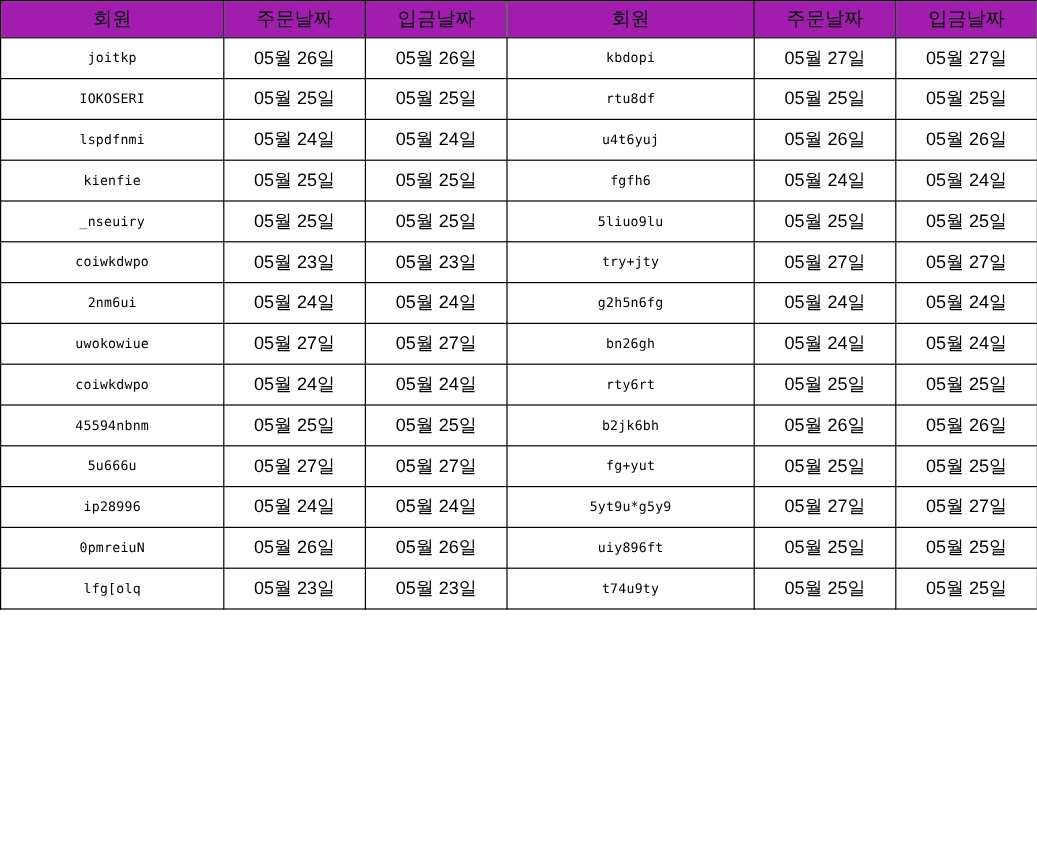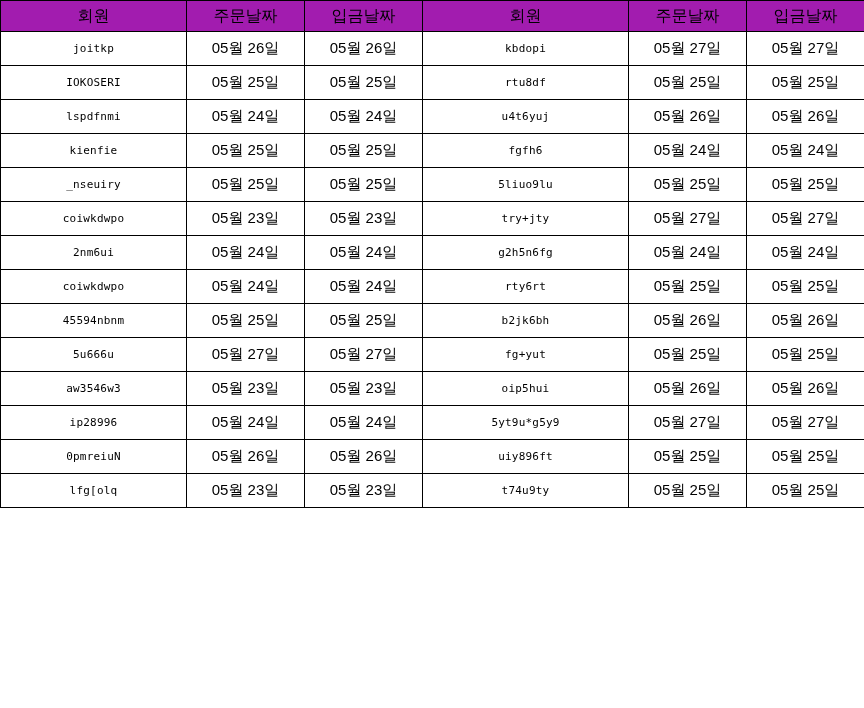--- a/index.html
+++ b/index.html
@@ -124,20 +124,28 @@
       </tr>
       <tr>
         <td class="member">2nm6ui</td>
         <td class="date">05월 24일</td>
         <td class="date">05월 24일</td>
         <td class="member">g2h5n6fg</td>
         <td class="date">05월 24일</td>
         <td class="date">05월 24일</td>
       </tr>
       <tr>
+        <td class="member">uwokowiue</td>
+        <td class="date">05월 27일</td>
+        <td class="date">05월 27일</td>
+        <td class="member">bn26gh</td>
+        <td class="date">05월 24일</td>
+        <td class="date">05월 24일</td>
+      </tr>
+      <tr>
         <td class="member">coiwkdwpo</td>
         <td class="date">05월 24일</td>
         <td class="date">05월 24일</td>
         <td class="member">rty6rt</td>
         <td class="date">05월 25일</td>
         <td class="date">05월 25일</td>
       </tr>
       <tr>
         <td class="member">45594nbnm</td>
         <td class="date">05월 25일</td>
@@ -146,28 +154,20 @@
         <td class="date">05월 26일</td>
         <td class="date">05월 26일</td>
       </tr>
       <tr>
         <td class="member">5u666u</td>
         <td class="date">05월 27일</td>
         <td class="date">05월 27일</td>
         <td class="member">fg+yut</td>
         <td class="date">05월 25일</td>
         <td class="date">05월 25일</td>
-      </tr>
-      <tr>
-        <td class="member">aw3546w3</td>
-        <td class="date">05월 23일</td>
-        <td class="date">05월 23일</td>
-        <td class="member">oip5hui</td>
-        <td class="date">05월 26일</td>
-        <td class="date">05월 26일</td>
       </tr>
       <tr>
         <td class="member">ip28996</td>
         <td class="date">05월 24일</td>
         <td class="date">05월 24일</td>
         <td class="member">5yt9u*g5y9</td>
         <td class="date">05월 27일</td>
         <td class="date">05월 27일</td>
       </tr>
       <tr>

